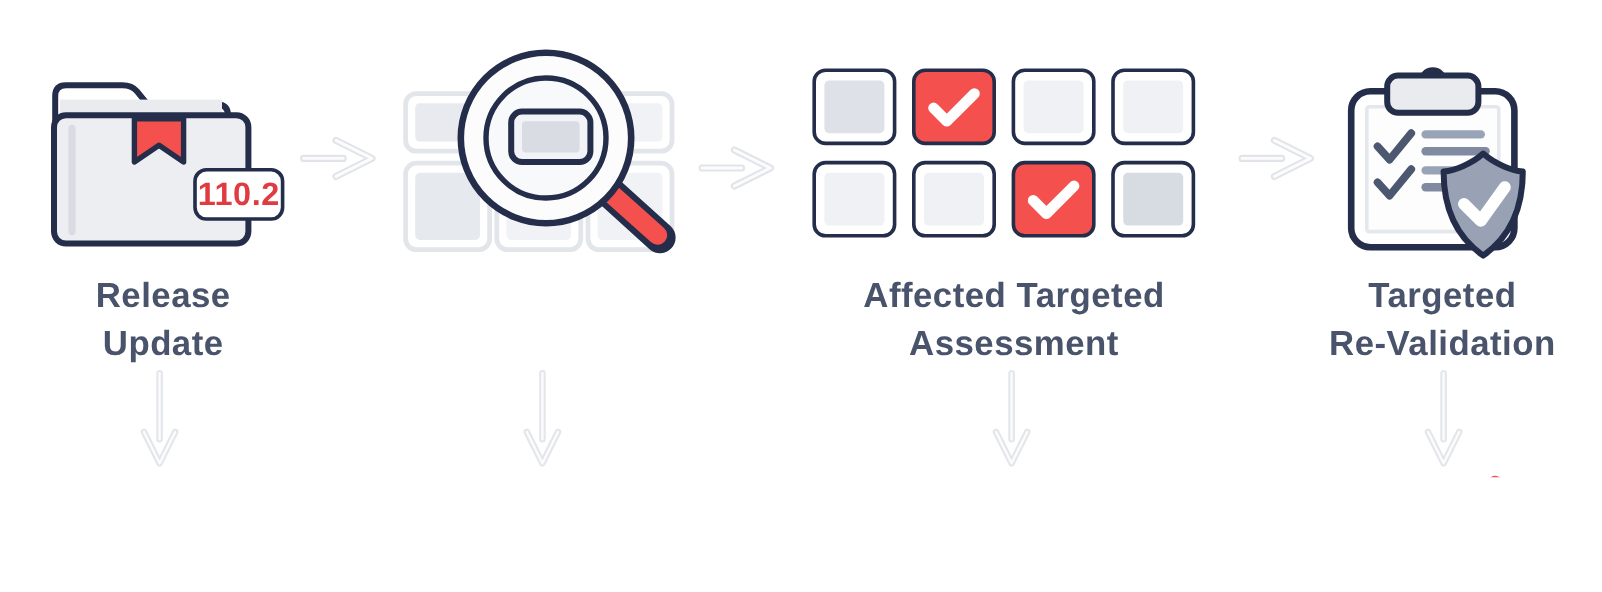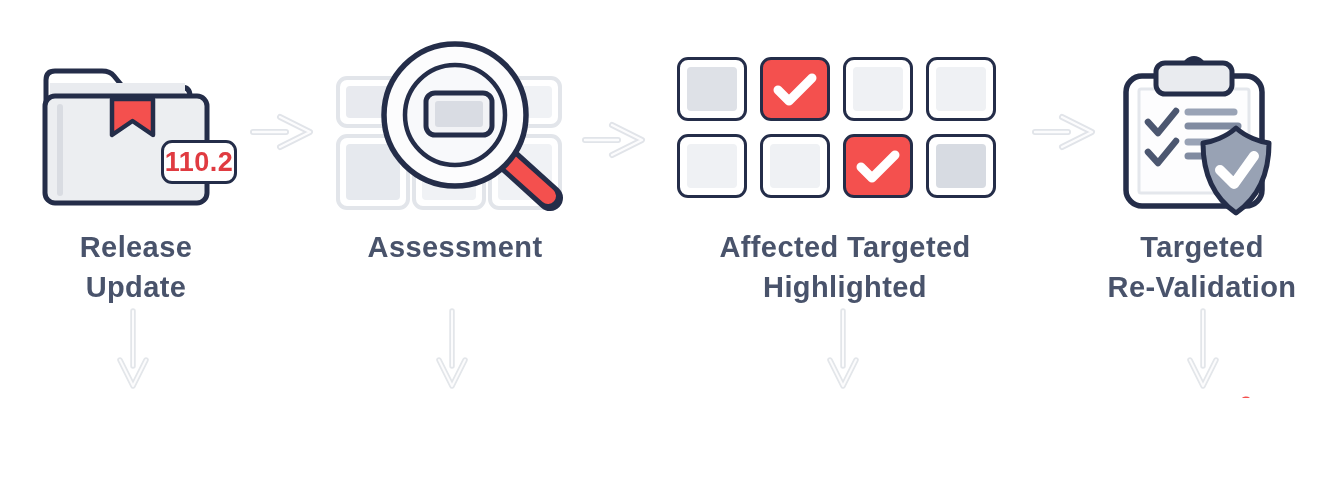--- a/index.html
+++ b/index.html
@@ -151,25 +151,24 @@
   <svg class="abs" style="left:1032px;top:112px;" width="66" height="40" viewBox="0 0 66 40">
     <path d="M3 20 H36 M30 5 L60 20 L30 35" fill="none" stroke="#E1E4E9" stroke-width="6" stroke-linecap="round" stroke-linejoin="round"></path>
     <path d="M3 20 H36 M30 5 L60 20 L30 35" fill="none" stroke="#FCFCFD" stroke-width="2.4" stroke-linecap="round" stroke-linejoin="round"></path>
   </svg>
 
   <div class="stage-label" style="left:-34px;">
     <div>Release</div>
     <div>Update</div>
   </div>
   <div class="stage-label" style="left:285px;">
-    <div>Assessment</div>
   </div>
   <div class="stage-label" style="left:675px;">
     <div>Affected Targeted</div>
-    <div>Highlighted</div>
+    <div>Assessment</div>
   </div>
   <div class="stage-label" style="left:1032px;">
     <div>Targeted</div>
     <div>Re-Validation</div>
   </div>
 
   <svg class="abs" style="left:116px;top:308px;" width="34" height="84" viewBox="0 0 34 84">
     <path d="M17 3 V58 M4 52 L17 78 L30 52" fill="none" stroke="#E3E6EA" stroke-width="5.5" stroke-linecap="round" stroke-linejoin="round"></path>
     <path d="M17 3 V58 M4 52 L17 78 L30 52" fill="none" stroke="#FCFCFD" stroke-width="2" stroke-linecap="round" stroke-linejoin="round"></path>
   </svg>

